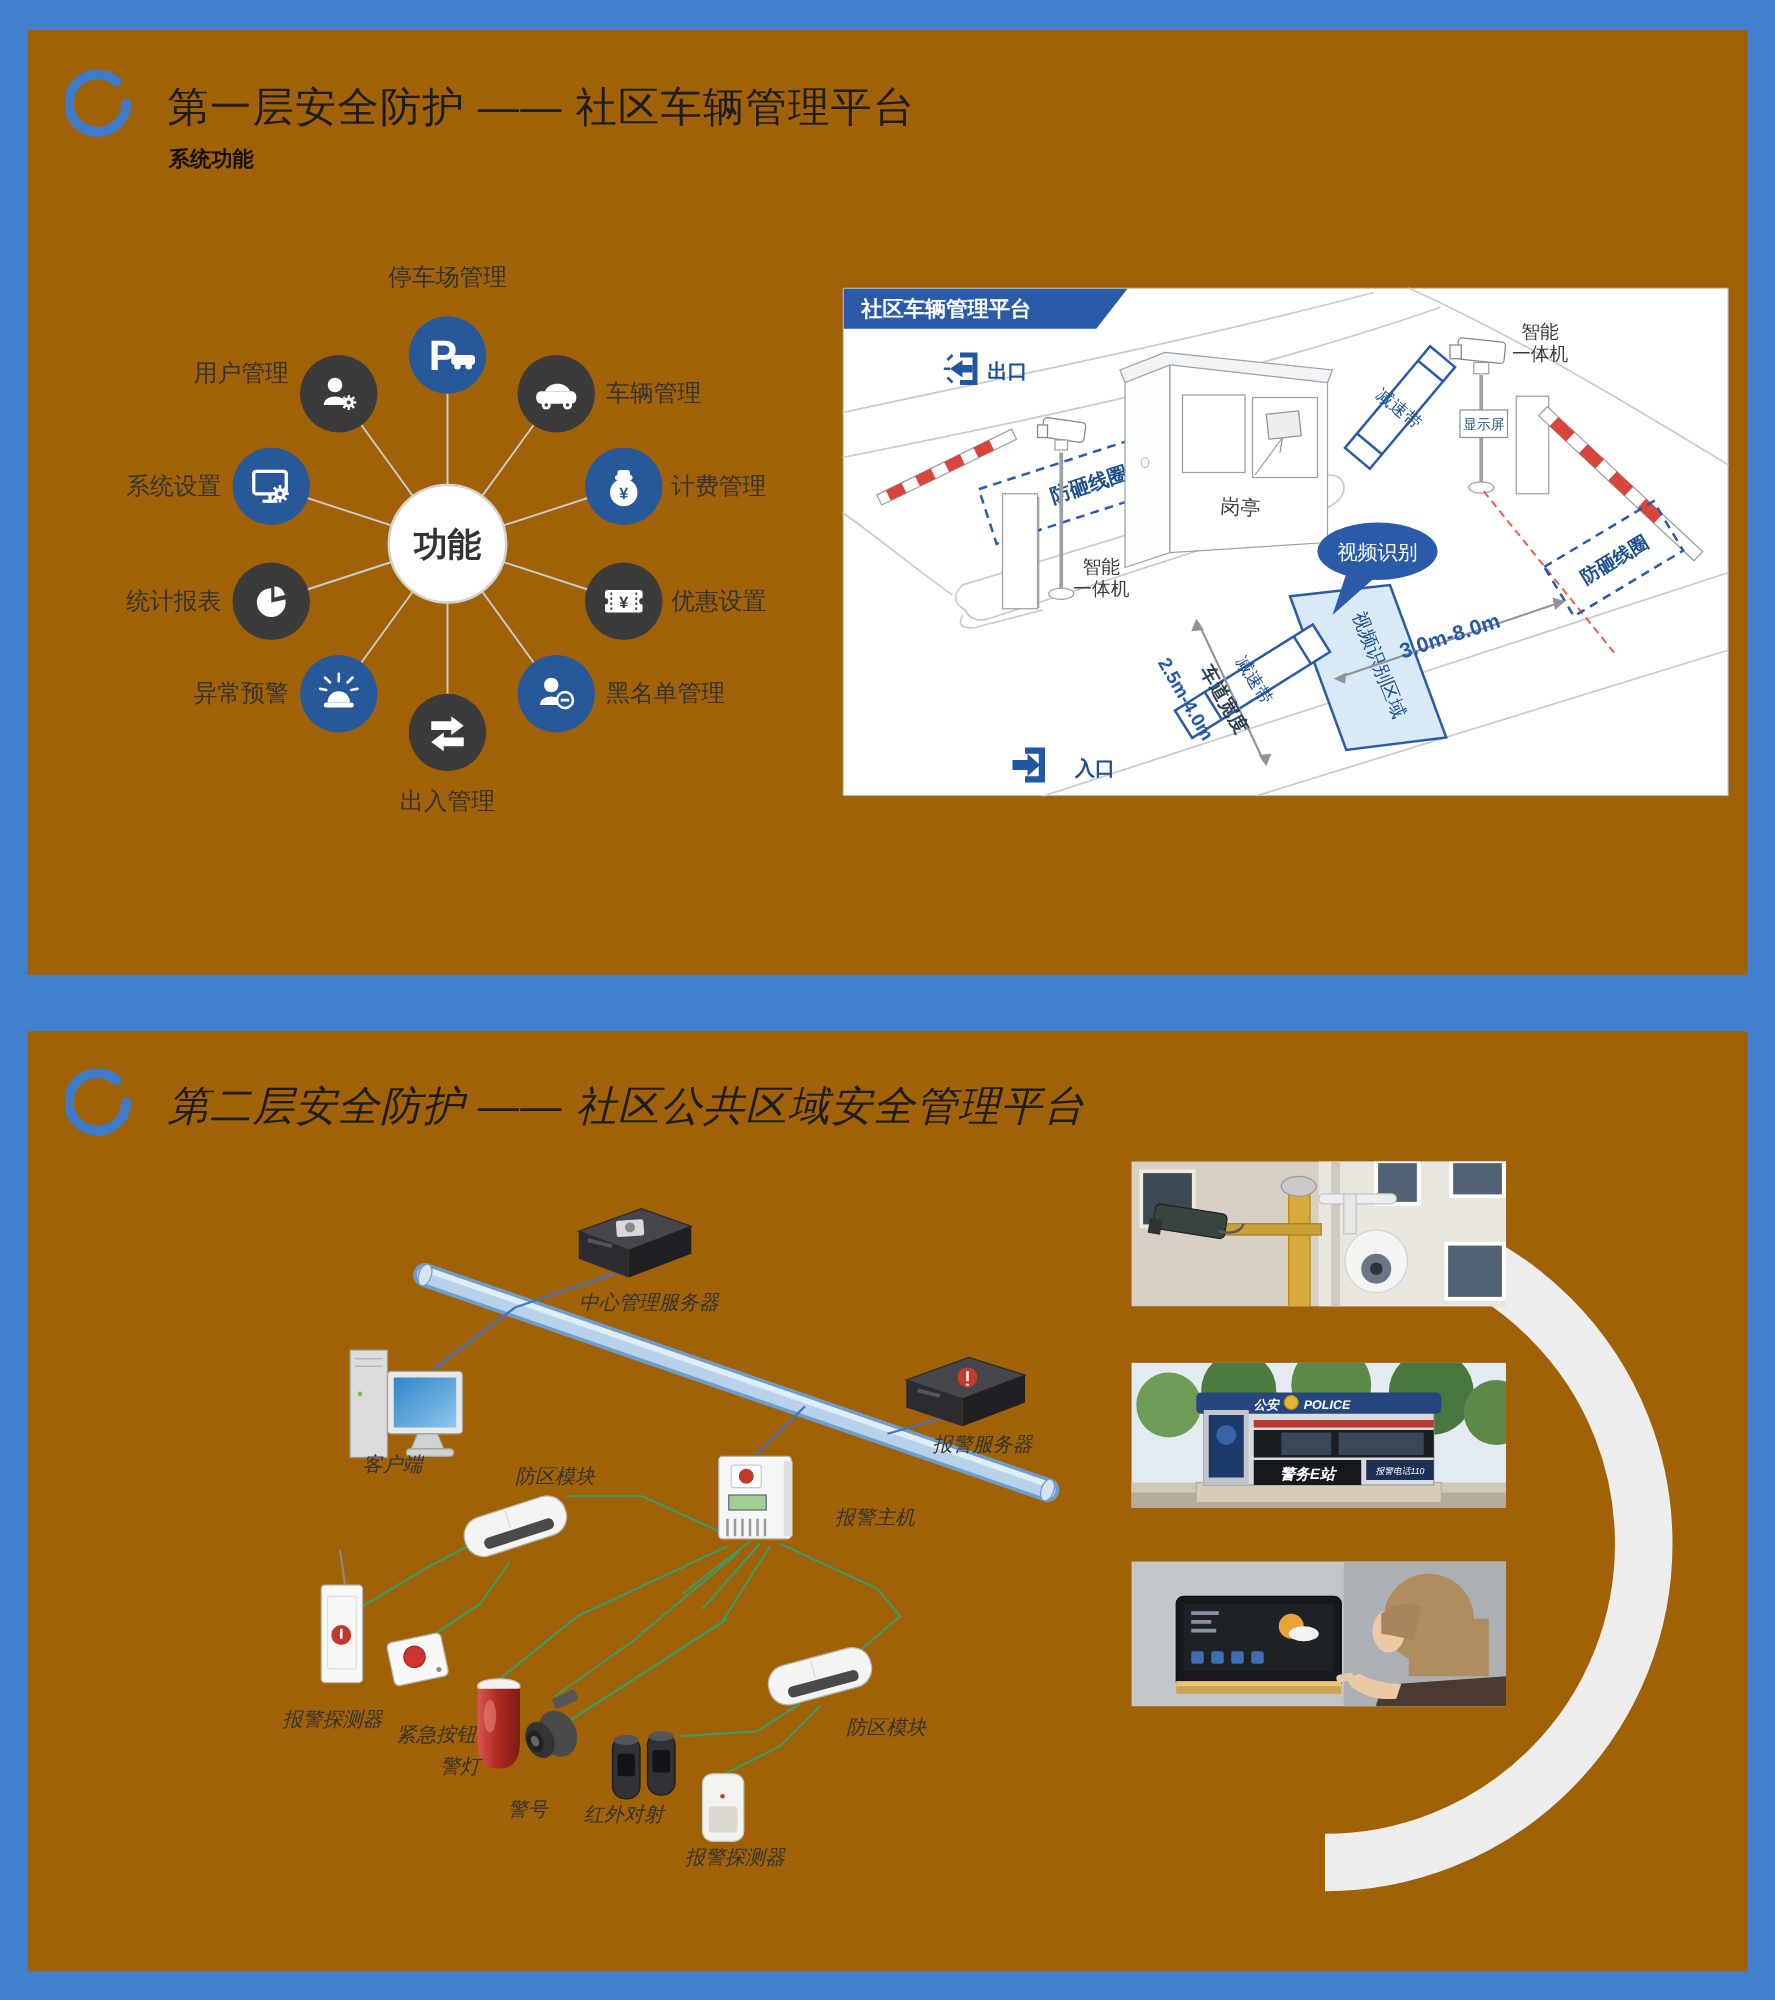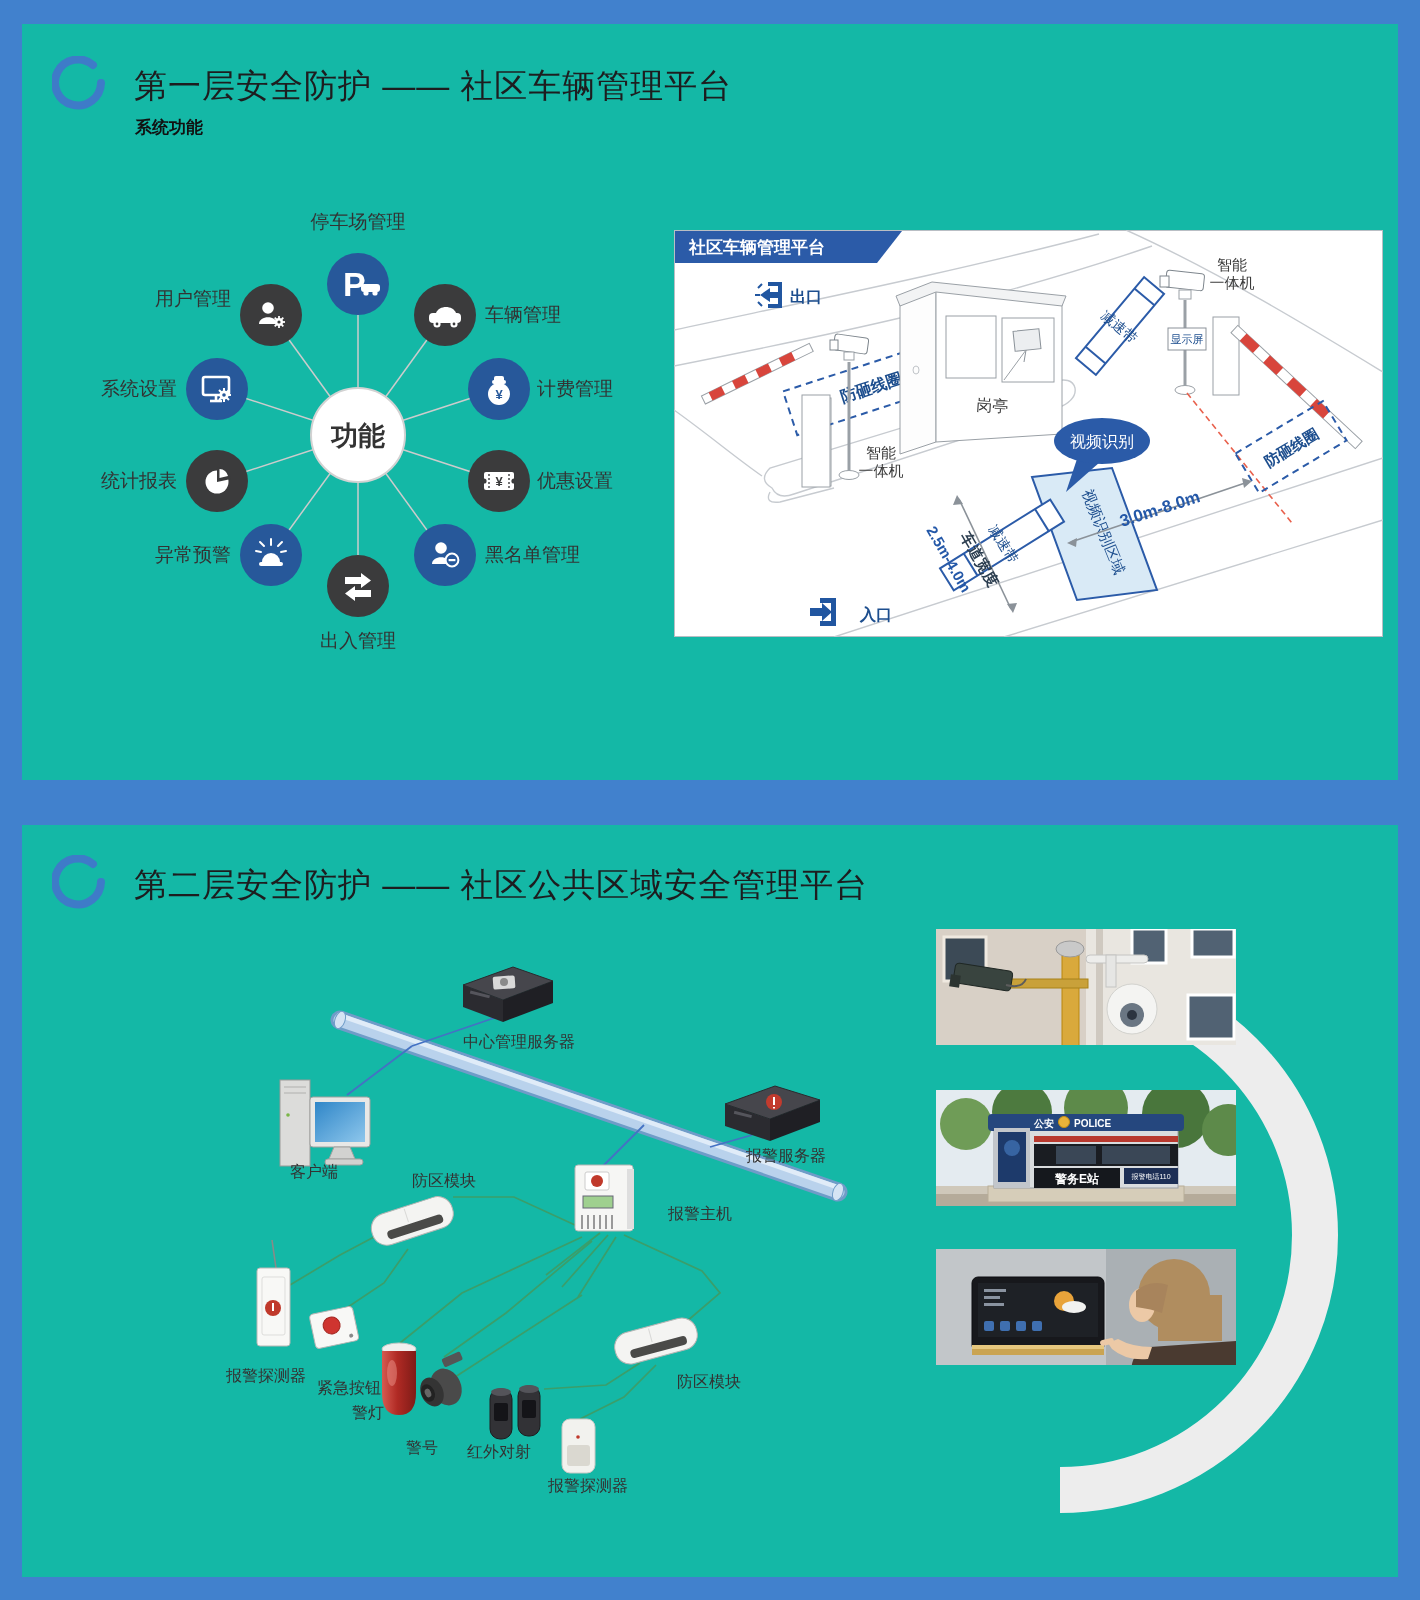--- a/index.html
+++ b/index.html
@@ -2,36 +2,36 @@
 <html><head>
 <meta charset="utf-8">
 <style>
   html,body{margin:0;padding:0;}
   body{
     width:1420px;height:1600px;position:relative;
     background:#4181cd;
     font-family:"Liberation Sans","DejaVu Sans",sans-serif;
     overflow:hidden;
   }
-  .card{position:absolute;left:22px;width:1376px;background:#14b8a6;}
+  .card{position:absolute;left:22px;width:1376px;background:#a16207;}
   #card1{top:24px;height:756px;}
-  #card2{top:825px;height:752px;}
+  #card2{top:825px;height:752px;font-style:italic;}
   .sec-header{position:absolute;left:0;top:0;width:100%;height:120px;}
   .arc-icon{position:absolute;left:30px;top:32px;width:56px;height:56px;}
   .sec-title{
     position:absolute;left:112px;top:40px;
     font-size:33px;font-weight:500;color:#1d1d1f;letter-spacing:1px;white-space:nowrap;
   }
   .sec-subtitle{
     position:absolute;left:113px;top:92px;
     font-size:17px;font-weight:bold;color:#111;
   }
   .abs{position:absolute;}
   svg text{font-family:"Liberation Sans","DejaVu Sans",sans-serif;}
-  .photo{position:absolute;left:914px;width:300px;height:116px;overflow:hidden;}
+  .photo{position:absolute;left:883px;width:300px;height:116px;overflow:hidden;}
 </style>
 </head>
 <body>
 
 <div class="card" id="card1">
 
   <div class="sec-header">
     <svg class="arc-icon" viewBox="0 0 56 56">
       <path d="M 41,9 A 23 23 0 1 0 49,27" fill="none" stroke="#3e7bc8" stroke-width="8" stroke-linecap="round"></path>
     </svg>

